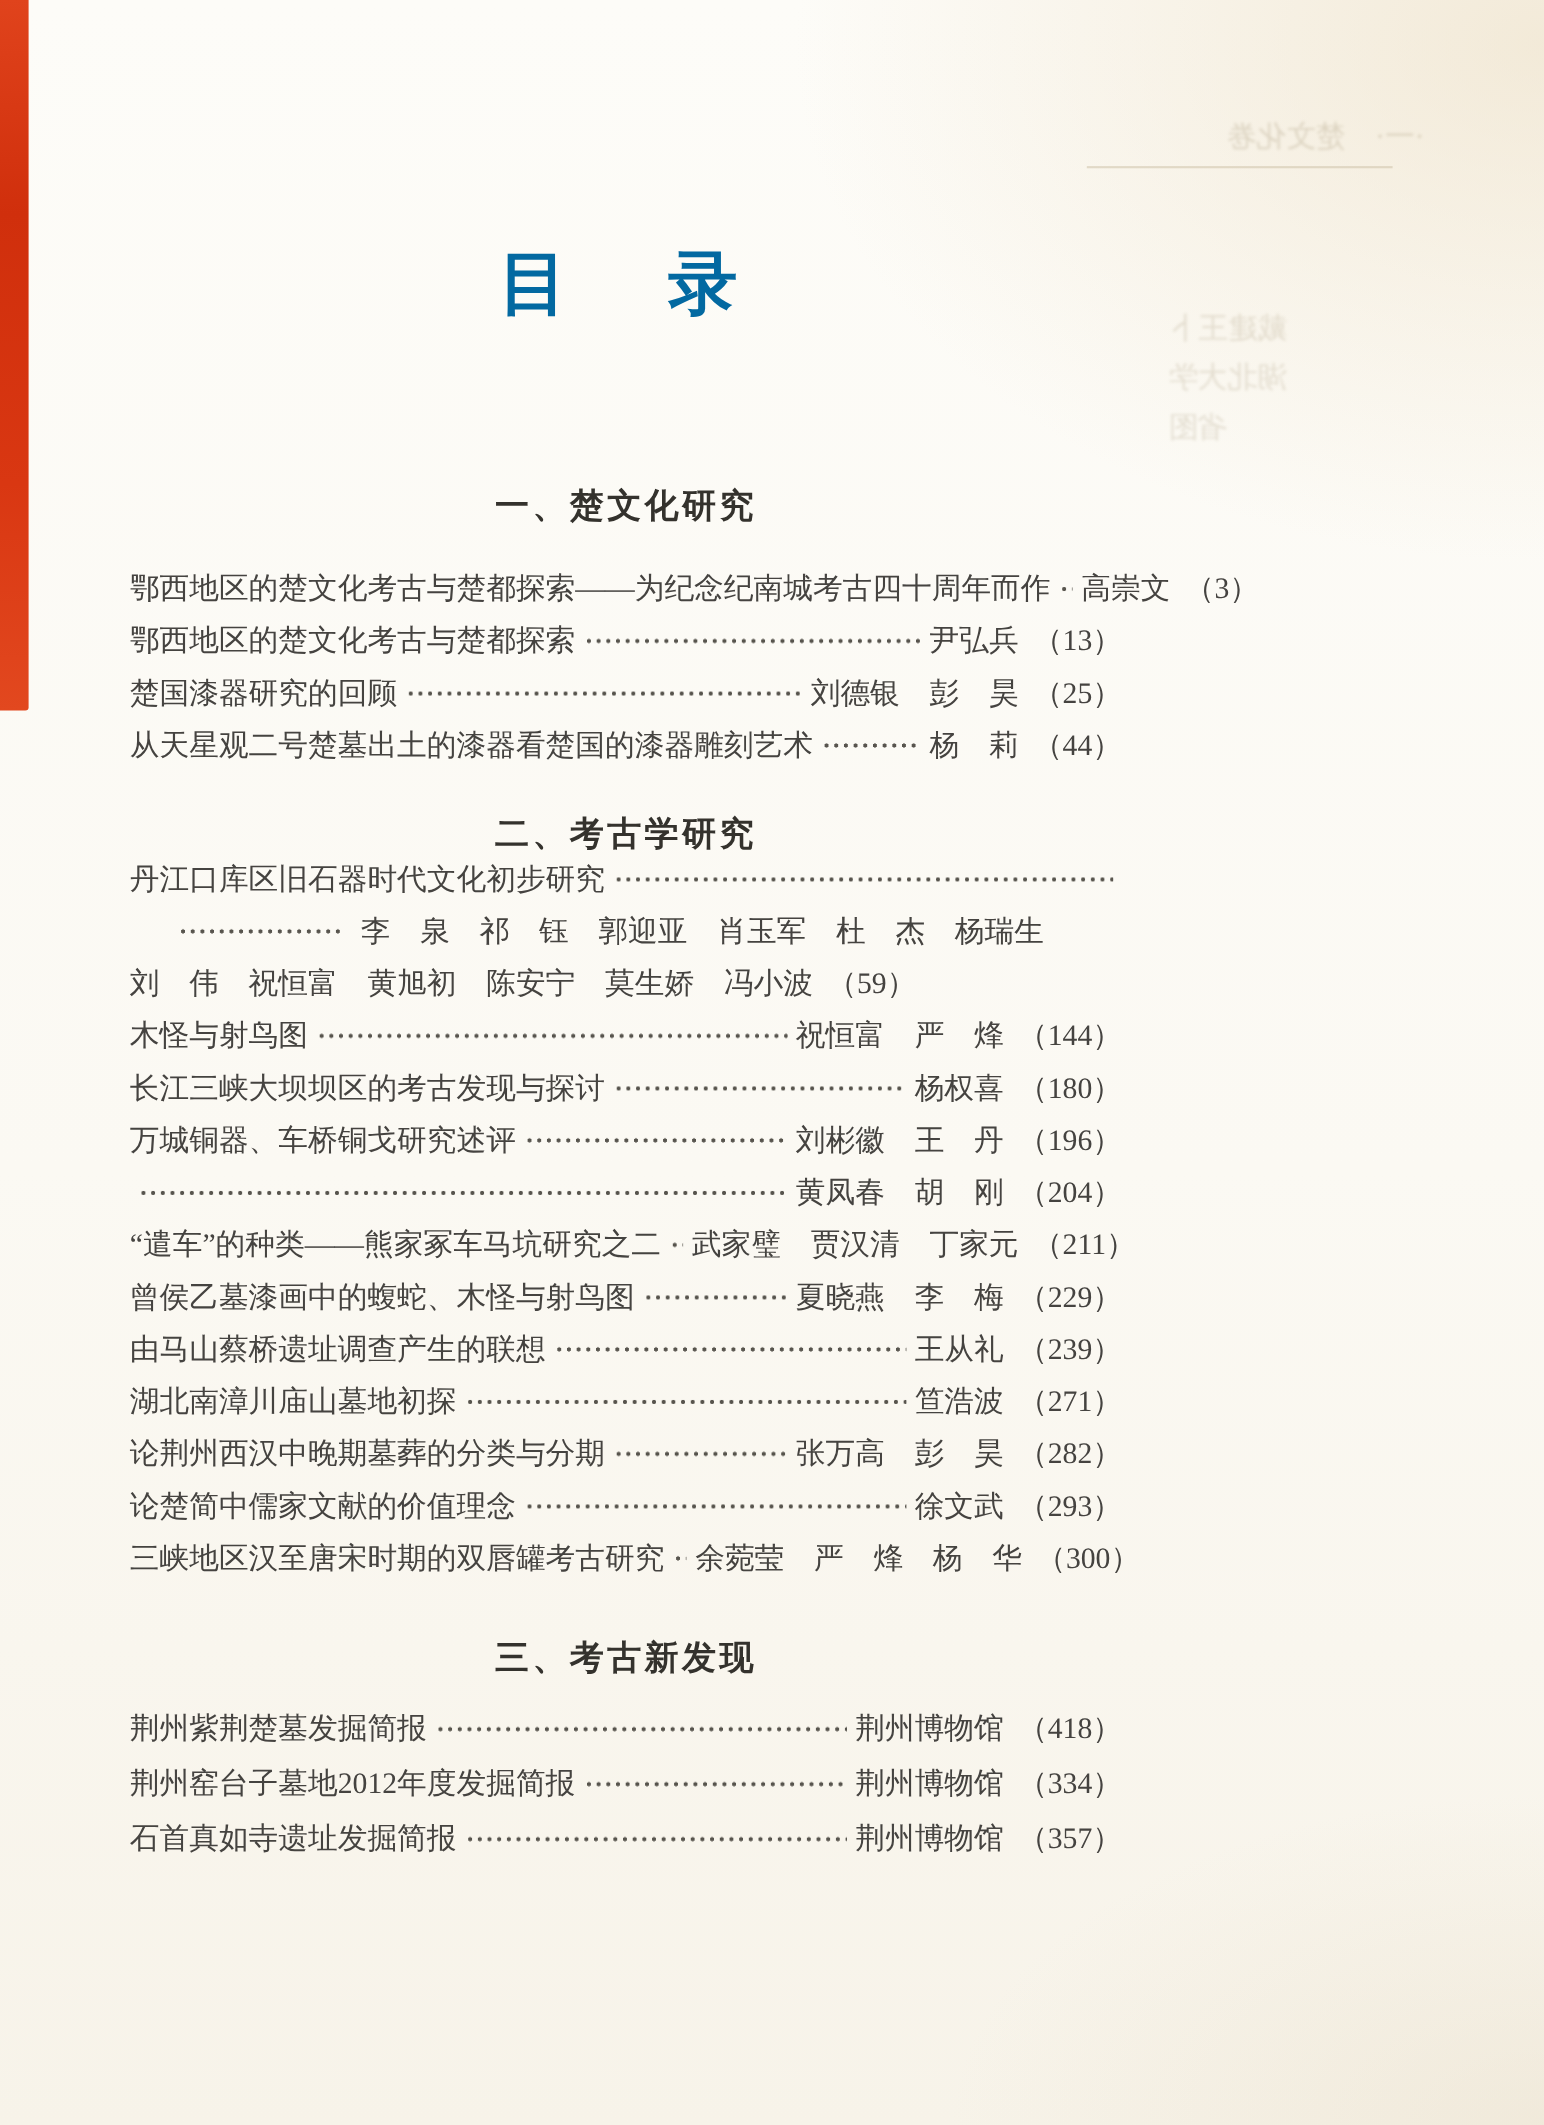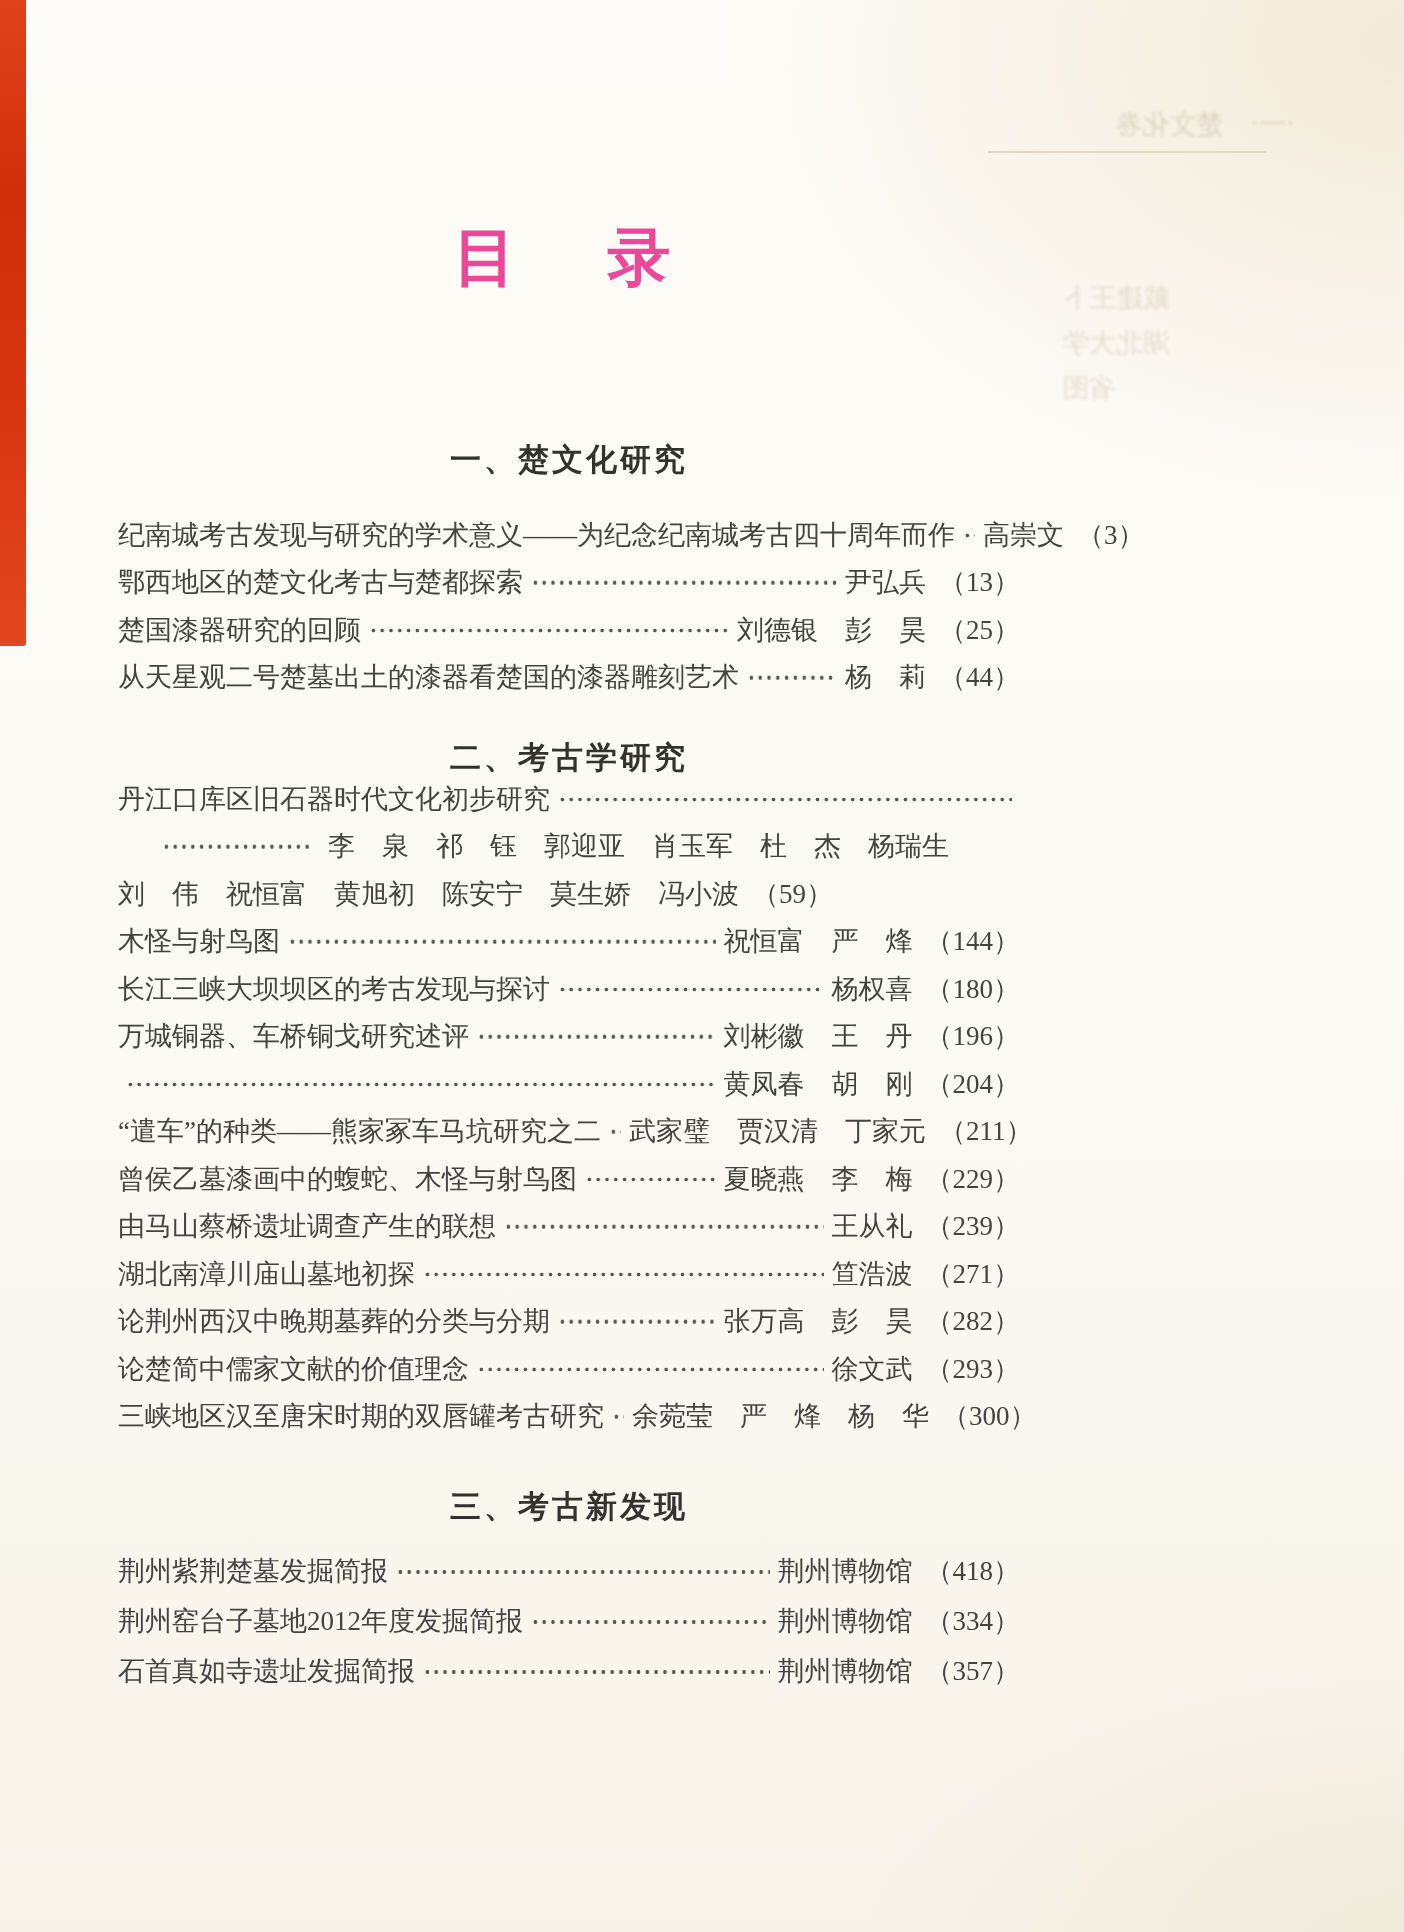--- a/index.html
+++ b/index.html
@@ -21,21 +21,21 @@
     position:absolute;color:#a39475;transform:scaleX(-1);
     filter:blur(1.4px);opacity:.30;white-space:pre;
     font-family:"Liberation Serif","DejaVu Serif",serif;
   }
   .ghost-header{left:995px;top:106px;width:300px;font-size:27px;}
   .ghost-rule{position:absolute;left:988px;top:151px;width:278px;height:2px;background:#cfc3a9;opacity:.55;filter:blur(.7px);}
   .ghost-block{left:1062px;top:276px;font-size:27px;line-height:45px;text-align:right;width:160px;opacity:.26;}
   .content{position:absolute;left:118px;top:0;width:902px;}
   h1.title{
     margin:222px 0 0;text-align:center;
-    font-size:63px;font-weight:600;color:#ec4899;letter-spacing:14px;line-height:1.17;
+    font-size:63px;font-weight:600;color:#0369a1;letter-spacing:14px;line-height:1.17;
   }
   h2.sec{
     margin:0;text-align:center;
     font-family:"Liberation Sans","DejaVu Sans",sans-serif;
     font-weight:700;font-size:31px;color:#34322d;letter-spacing:3px;line-height:1.16;
   }
   #sec1{margin-top:146px;}
   #sec2{margin-top:38px;}
   #sec3{margin-top:48px;}
   .rows{margin-top:34px;}
@@ -66,21 +66,21 @@
 <div class="ghost-rule"></div>
 <div class="ghost ghost-block"><span>戴建王卜</span><br><span>湖北大学</span><br><span>省图</span></div>
 
 <div class="content">
 
   <h1 class="title">目　录</h1>
 
   <h2 class="sec" id="sec1">一、楚文化研究</h2>
   <div class="rows rows1">
     <div class="row">
-      <span class="t">纪南城考古发现与研究的学术意义——为纪念纪南城考古四十周年而作</span>
+      <span class="t">鄂西地区的楚文化考古与楚都探索——为纪念纪南城考古四十周年而作</span>
         <span class="lead"></span>
         <span class="a">高崇文</span>
         <span class="p">（3）</span>
     </div>
     <div class="row">
       <span class="t">鄂西地区的楚文化考古与楚都探索</span>
         <span class="lead"></span>
         <span class="a">尹弘兵</span>
         <span class="p">（13）</span>
     </div>

